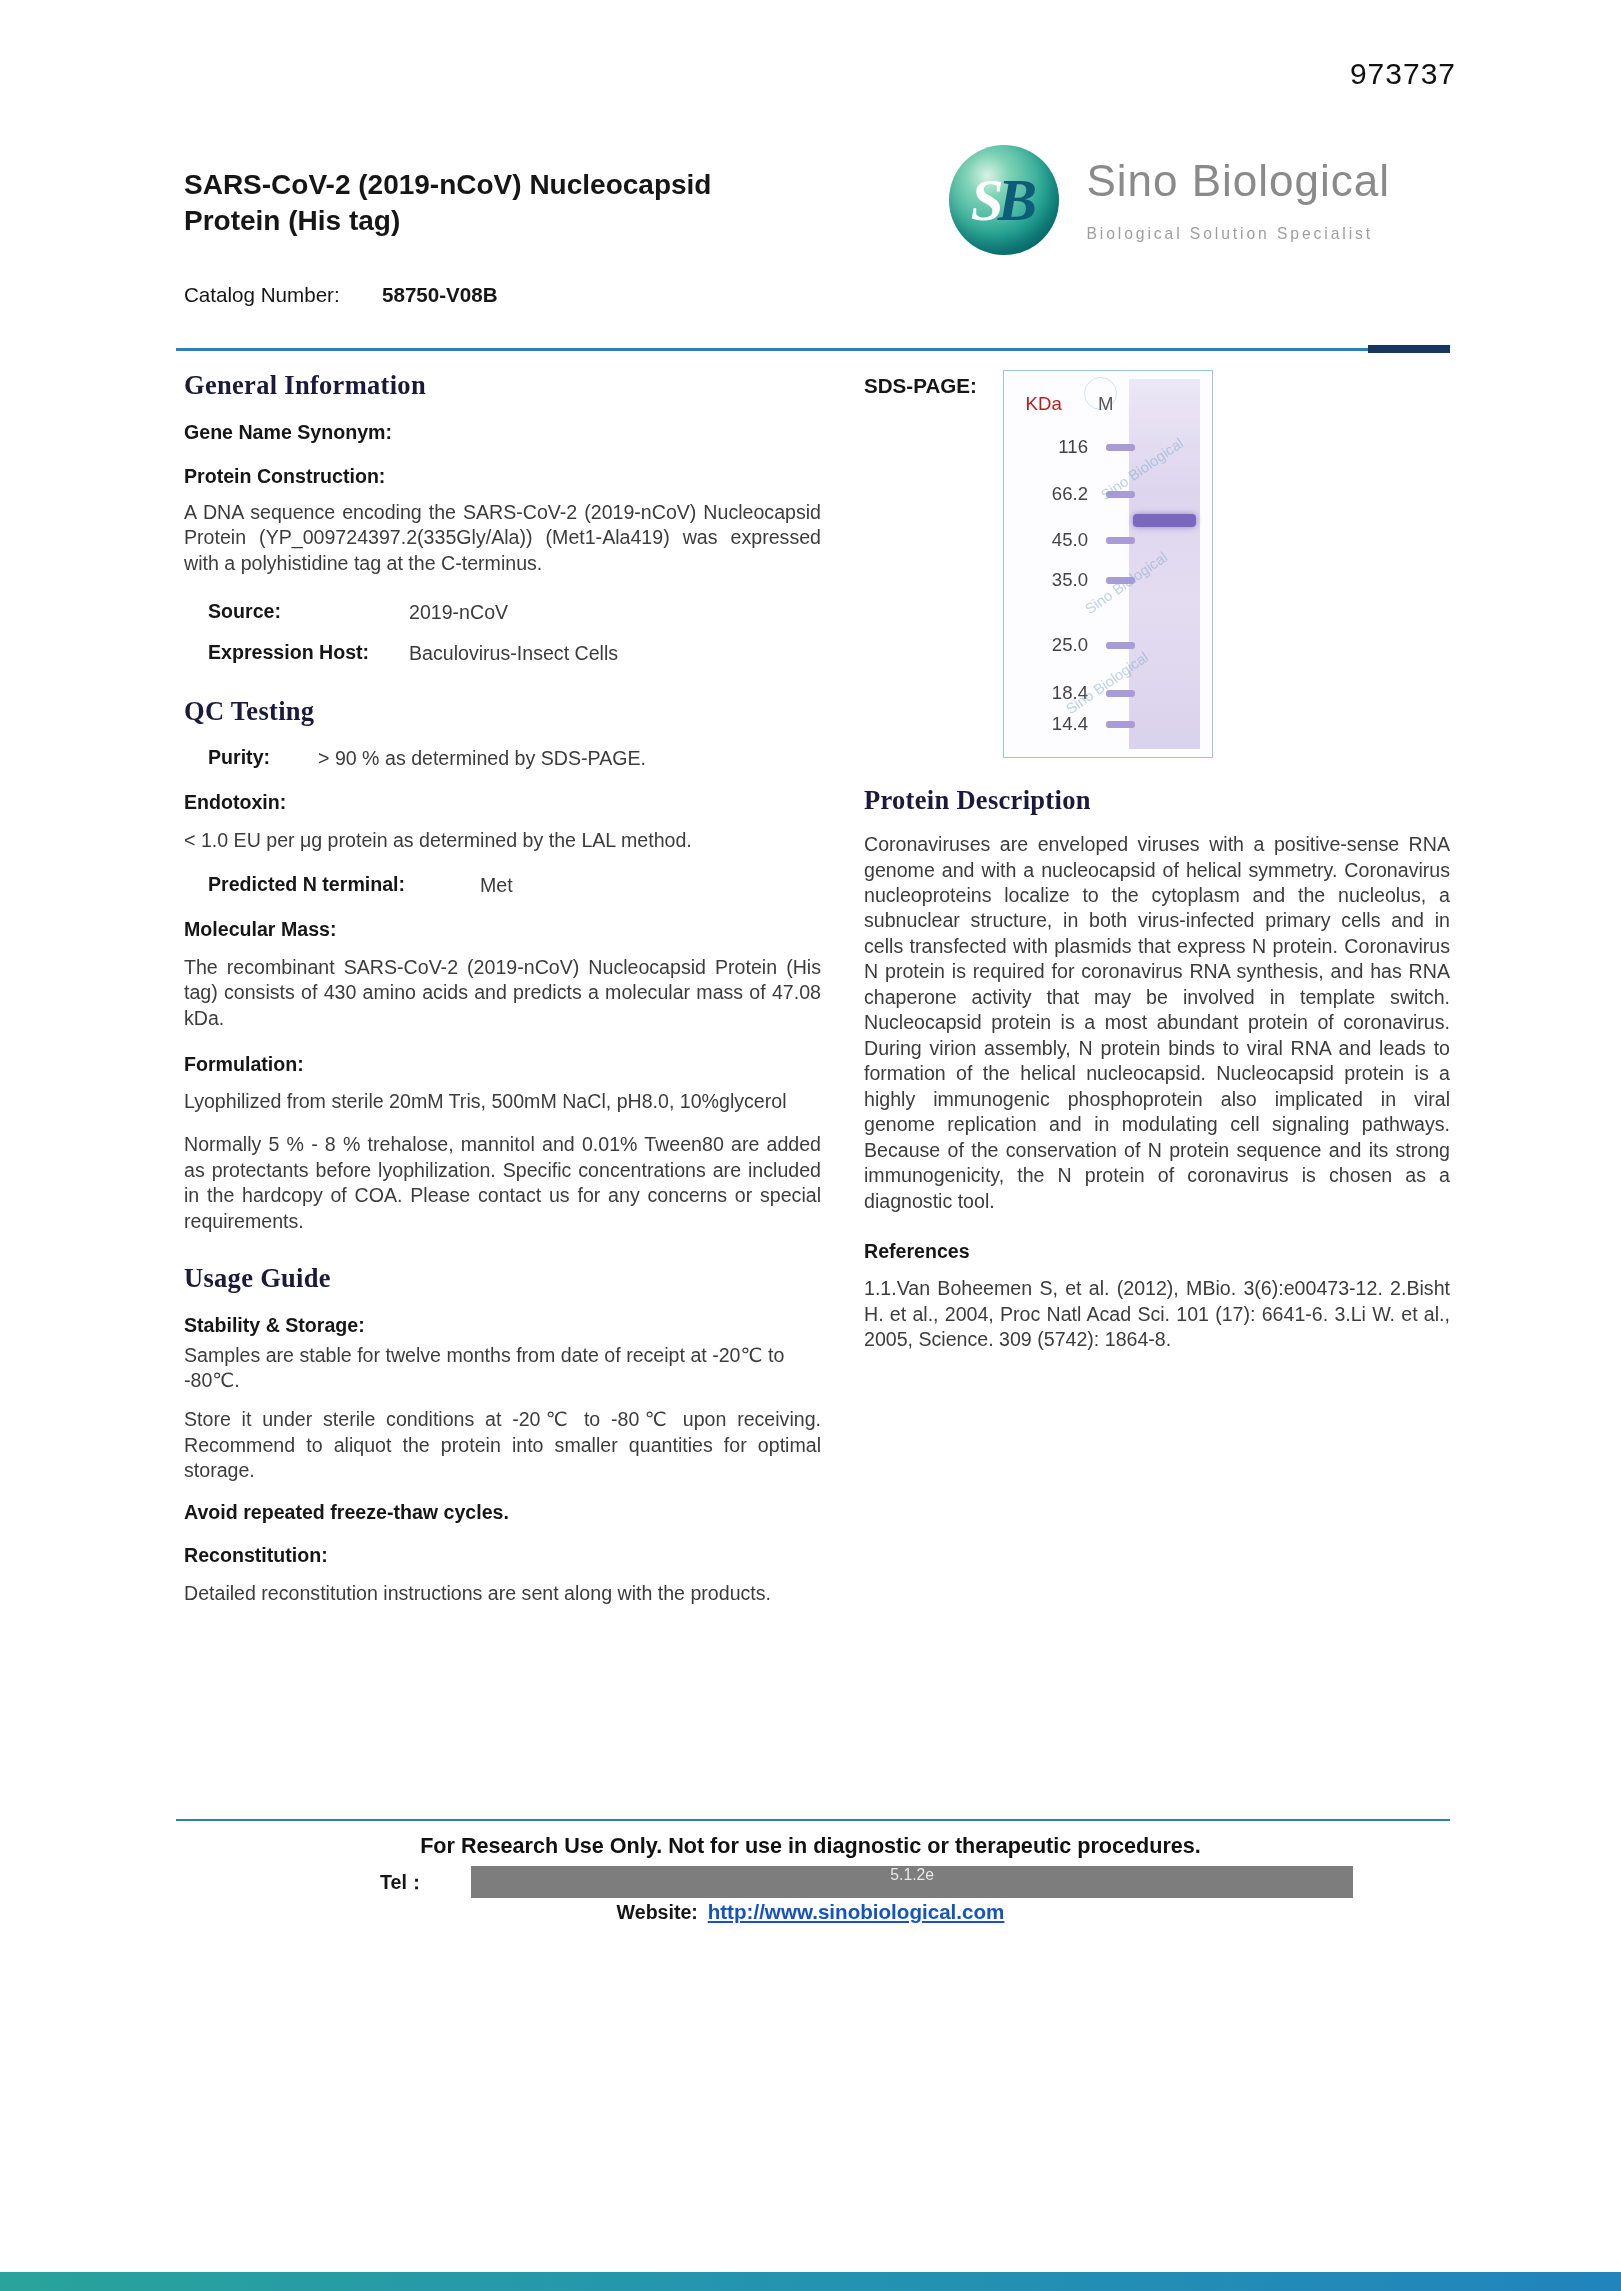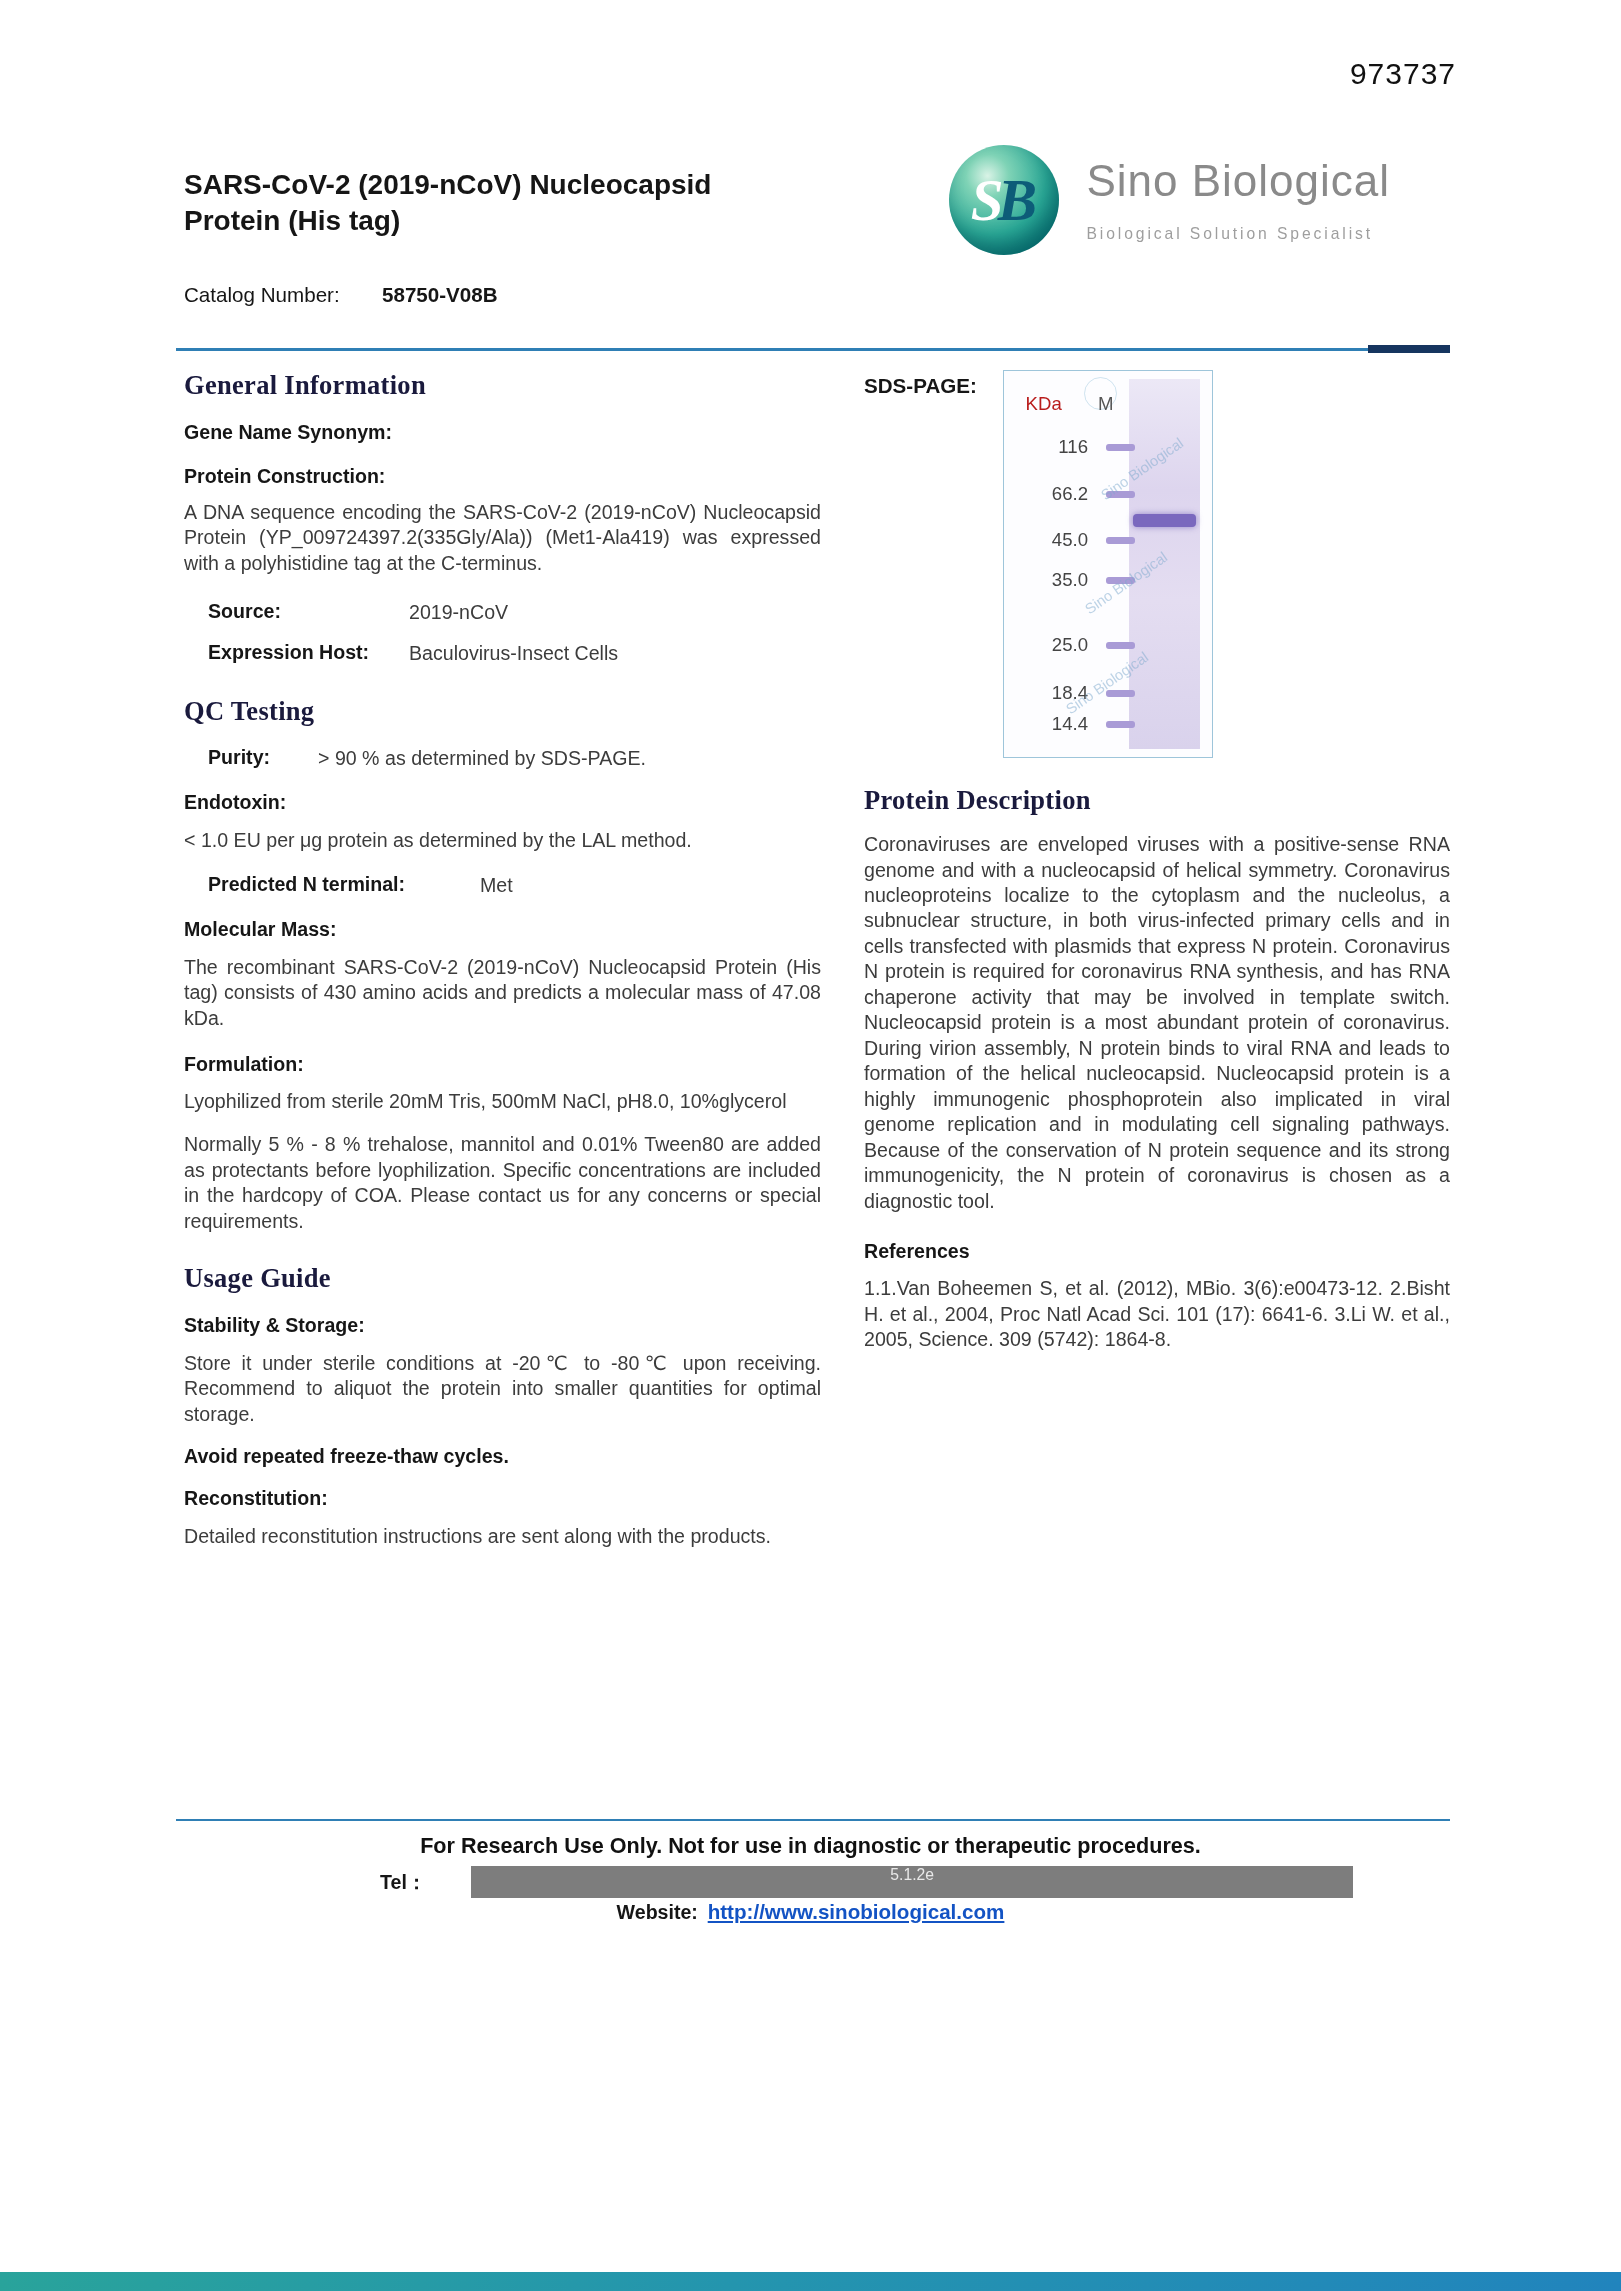--- a/index.html
+++ b/index.html
@@ -140,20 +140,21 @@
     <div class="lbl mt20">Molecular Mass:</div>
     <p class="body just mt14">The recombinant SARS-CoV-2 (2019-nCoV) Nucleocapsid Protein (His tag) consists of 430 amino acids and predicts a molecular mass of 47.08 kDa.</p>
 
     <div class="lbl mt22">Formulation:</div>
     <p class="body mt14">Lyophilized from sterile 20mM Tris, 500mM NaCl, pH8.0, 10%glycerol</p>
     <p class="body just mt18">Normally 5 % - 8 % trehalose, mannitol and 0.01% Tween80 are added as protectants before lyophilization. Specific concentrations are included in the hardcopy of COA. Please contact us for any concerns or special requirements.</p>
 
     <h2 class="section mt30">Usage Guide</h2>
 
     <div class="lbl mt20">Stability &amp; Storage:</div>
+    <p class="body mt6">Samples are stable for twelve months from date of receipt at -20℃ to -80℃.</p>
     <p class="body just mt14">Store it under sterile conditions at -20℃ to -80℃ upon receiving. Recommend to aliquot the protein into smaller quantities for optimal storage.</p>
 
     <div class="lbl mt18">Avoid repeated freeze-thaw cycles.</div>
 
     <div class="lbl mt20">Reconstitution:</div>
     <p class="body mt14">Detailed reconstitution instructions are sent along with the products.</p>
   </div>
 
   <div class="col-right">
     <div class="sds-row">

